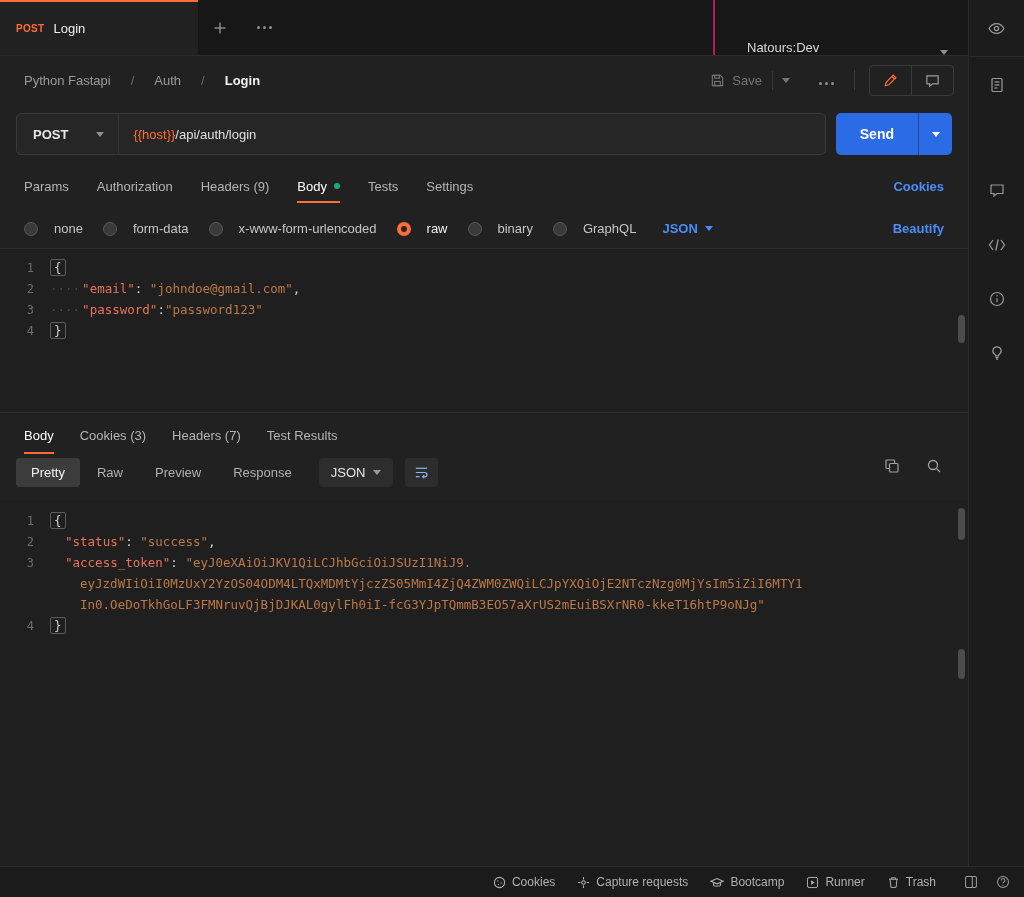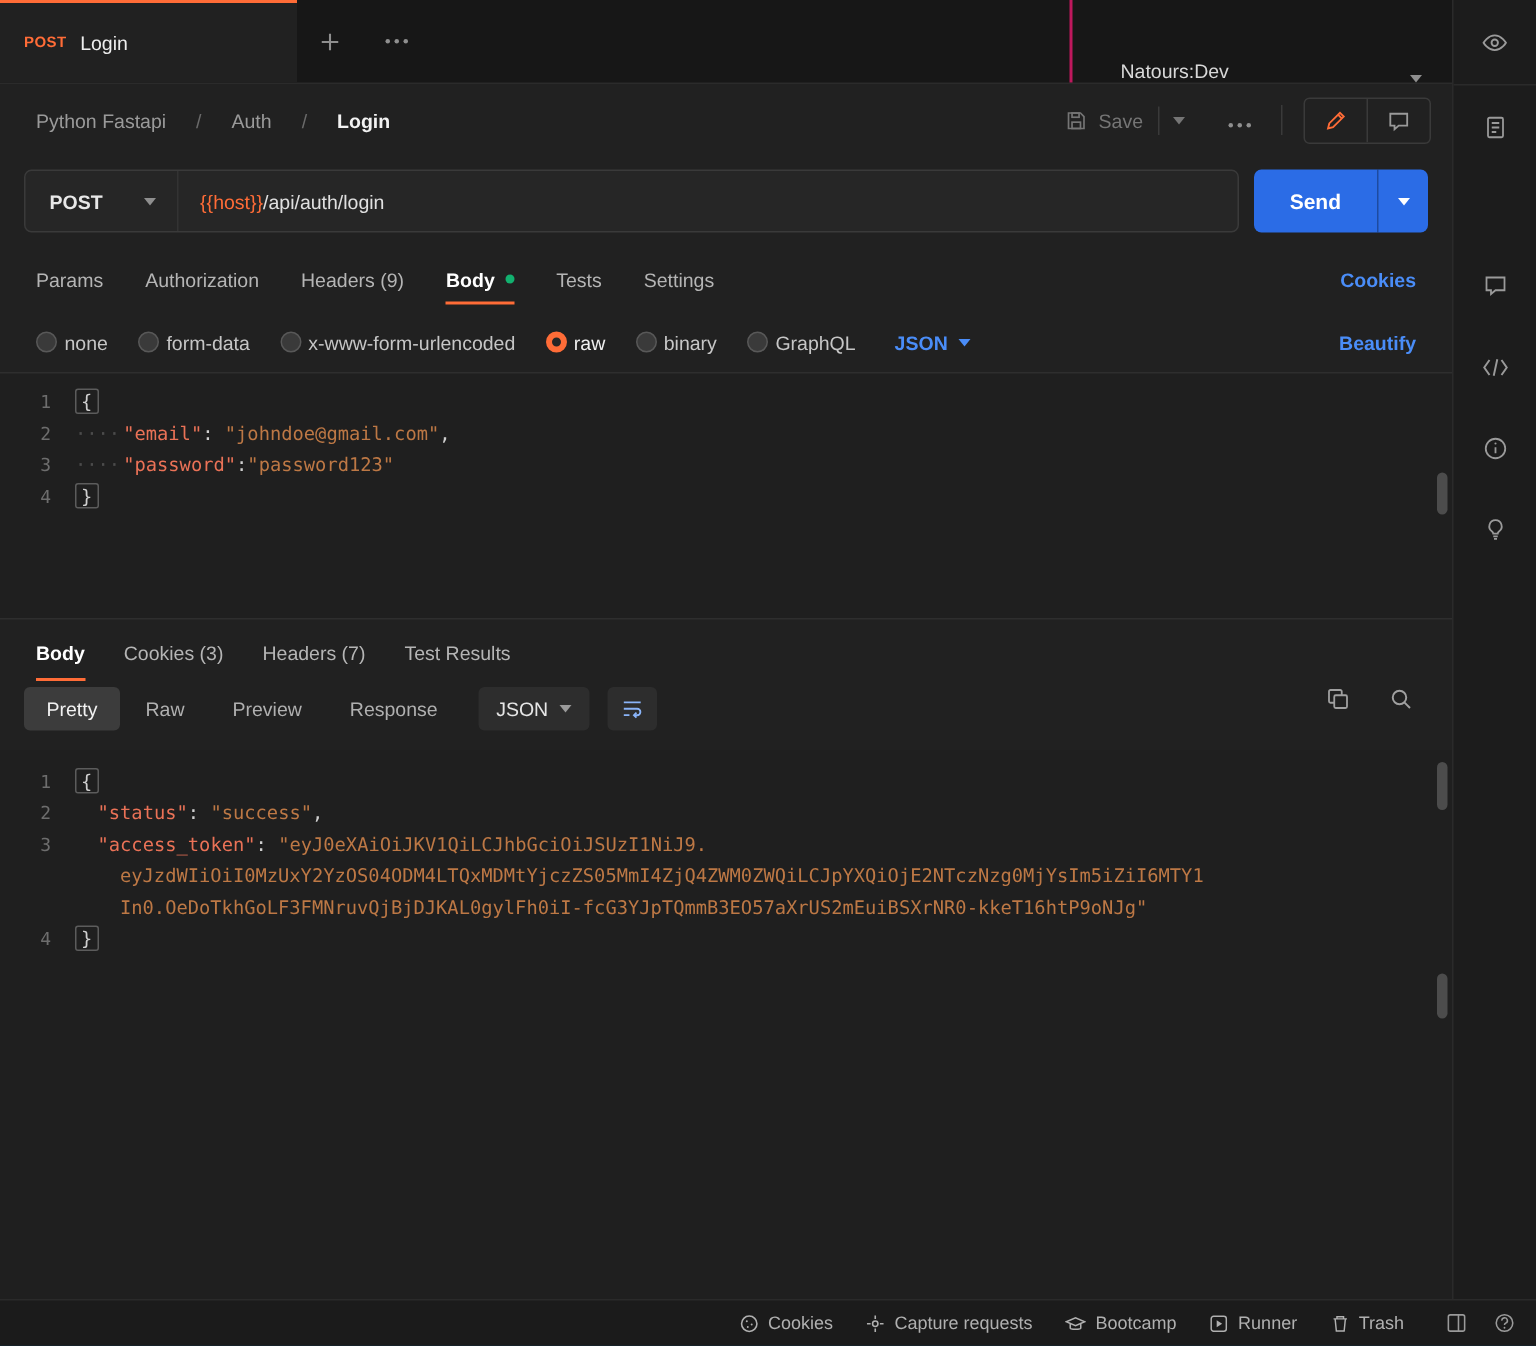--- a/index.html
+++ b/index.html
@@ -45,29 +45,29 @@
   .method .caret{color:#8f8f8f}
   .url-text{padding-left:14px;color:#e0e0e0}
   .url-var{color:#ff6c37}
   .send-btn{height:42px;border-radius:5px;overflow:hidden;display:flex;background:#2b6ce6;color:#fff;flex:none}
   .send-main{padding:0 24px;display:flex;align-items:center;font-size:14px;font-weight:600}
   .send-caret{width:34px;display:flex;align-items:center;justify-content:center;border-left:1px solid rgba(0,0,0,.3)}
 
   
   .rtabs{height:44px;display:flex;align-items:center;padding:0 24px;gap:28px;flex:none}
   .rtab{color:#b5b5b5;position:relative;height:100%;display:flex;align-items:center;gap:7px;white-space:nowrap}
-  .rtab.active{color:#fff;font-weight:700}
+  .rtab.active{color:#fff;font-weight:400}
   .rtab.active::after{content:"";position:absolute;bottom:5px;left:0;right:0;height:2px;background:#ff6c37}
   .gdot{width:6px;height:6px;border-radius:50%;background:#12b16f}
   .link-blue{color:#4a8df8;font-weight:600}
   .rtabs .link-blue{margin-left:auto}
 
   
   .btypes{height:40px;display:flex;align-items:center;padding:0 24px;gap:20px;flex:none}
-  .radio{display:flex;align-items:flex-start;gap:5px;color:#c6c6c6}
+  .radio{display:flex;align-items:flex-end;gap:16px;color:#c6c6c6}
   .radio .rdot{width:14px;height:14px;border-radius:50%;background:#3a3a3a;border:1px solid #585858;flex:none}
   .radio.sel{color:#f0f0f0}
   .radio.sel .rdot{background:#262626;border:4px solid #ff6c37}
   .fmt-link{display:flex;align-items:center;gap:7px;color:#4a8df8;font-weight:600;margin-left:6px}
   .btypes .link-blue{margin-left:auto}
 
   
   .code{font-family:"DejaVu Sans Mono",monospace;font-size:12.5px;position:relative;background:#1f1f1f;flex:none;overflow:hidden}
   .code.req{height:164px;border-top:1px solid #2e2e2e;padding-top:8px}
   .code.resp{flex:1;padding-top:10px}

